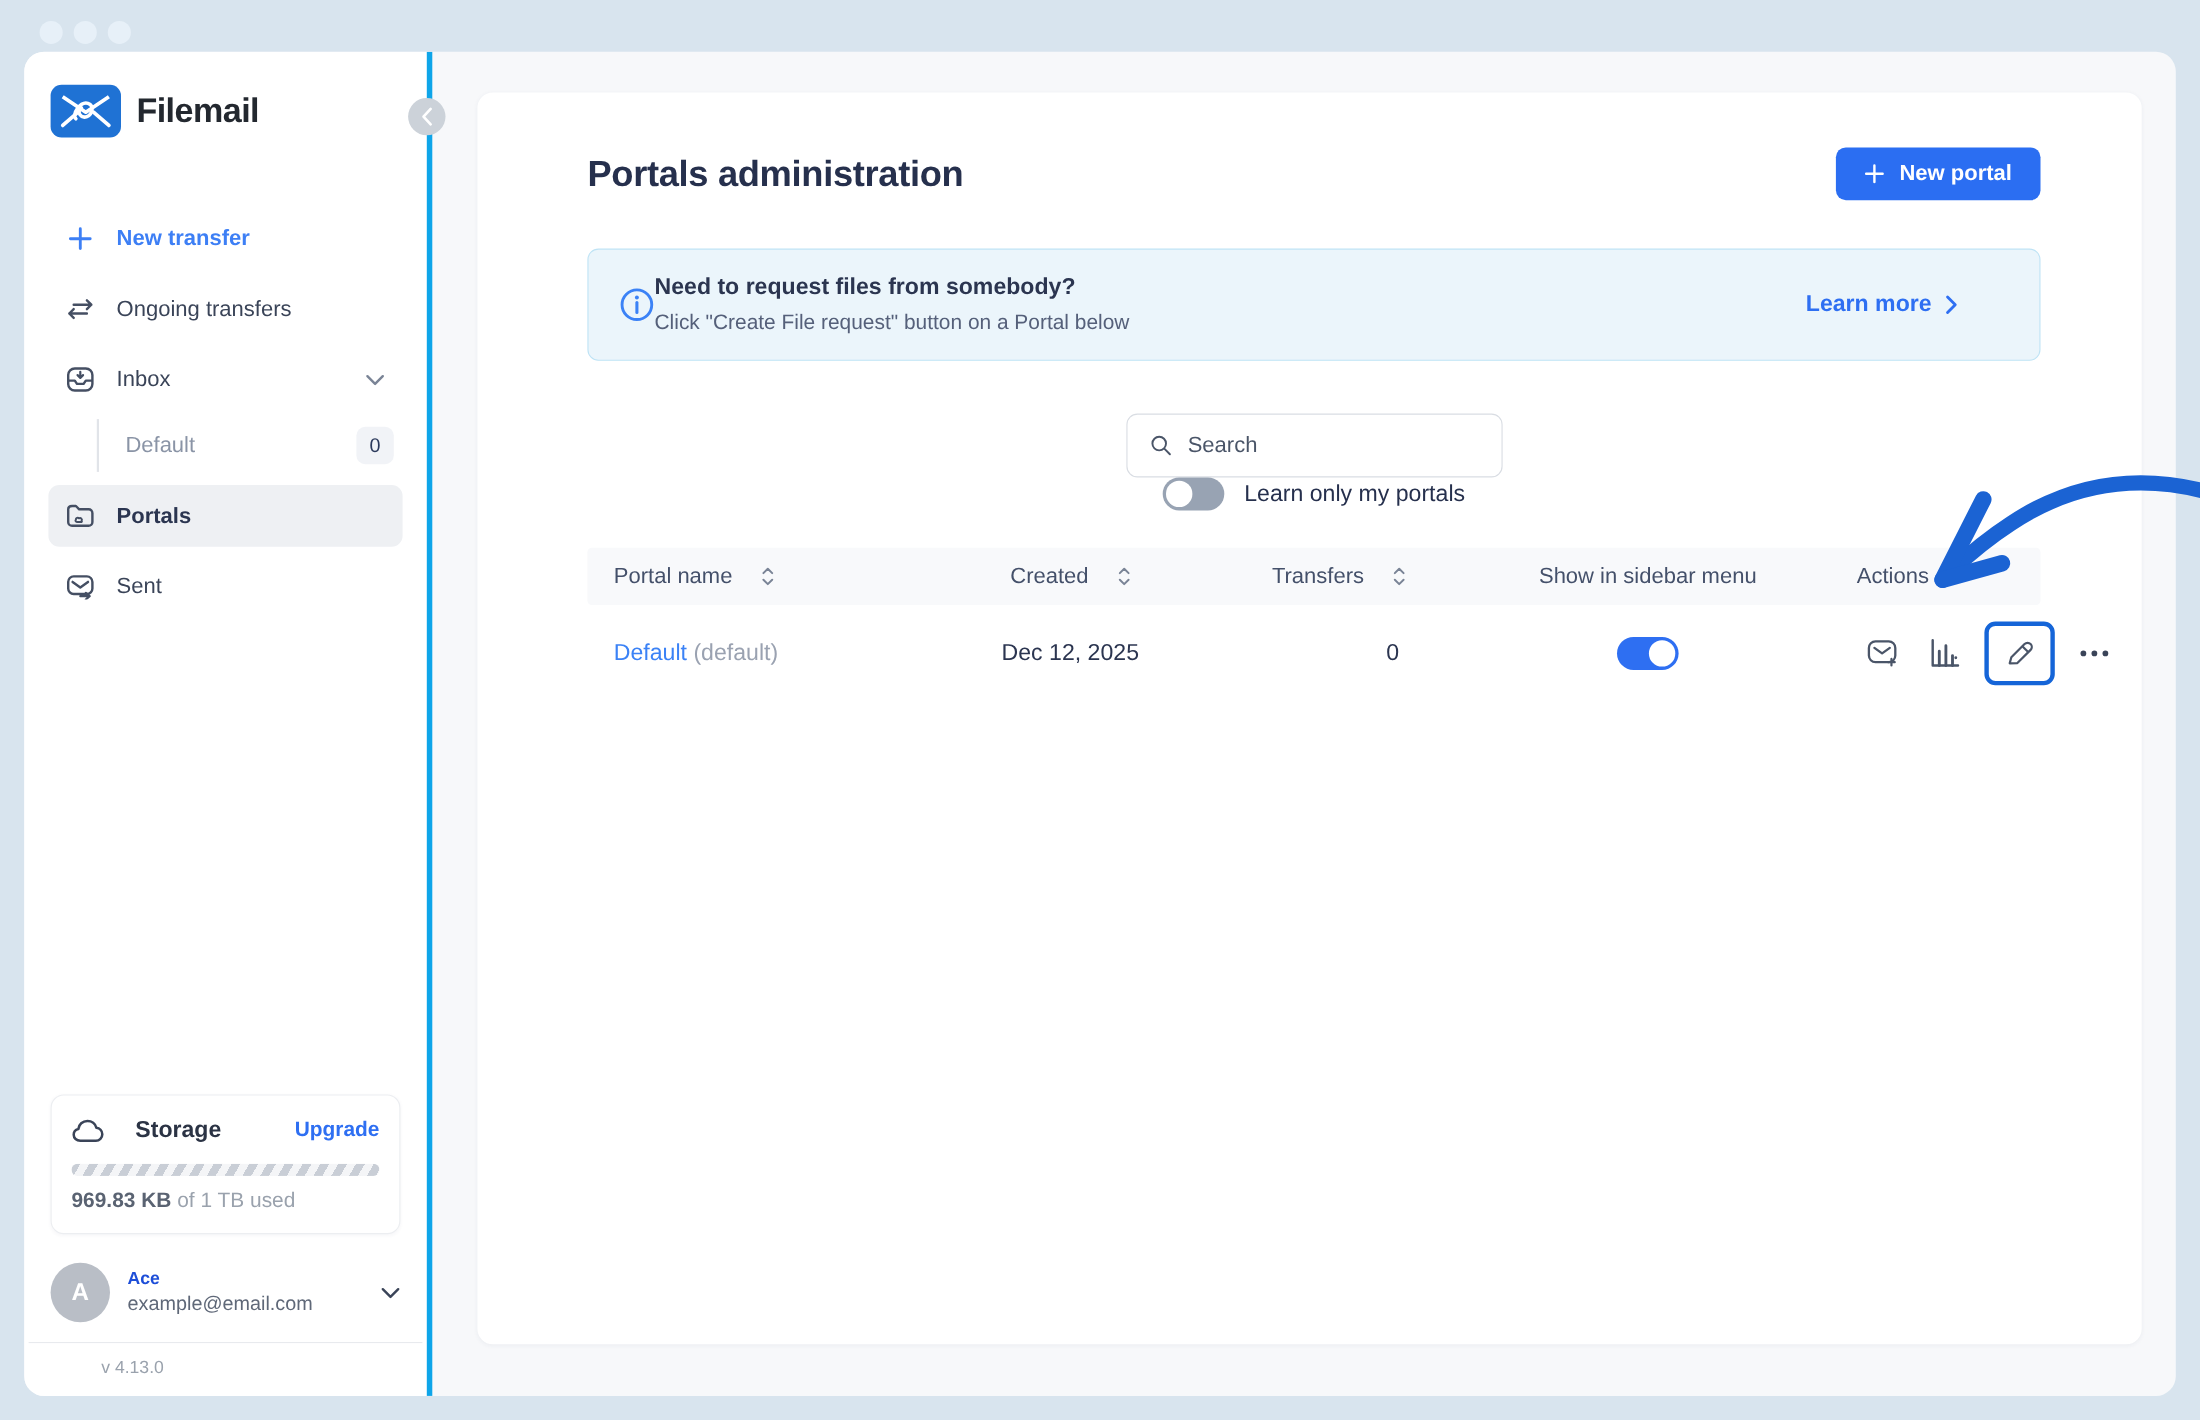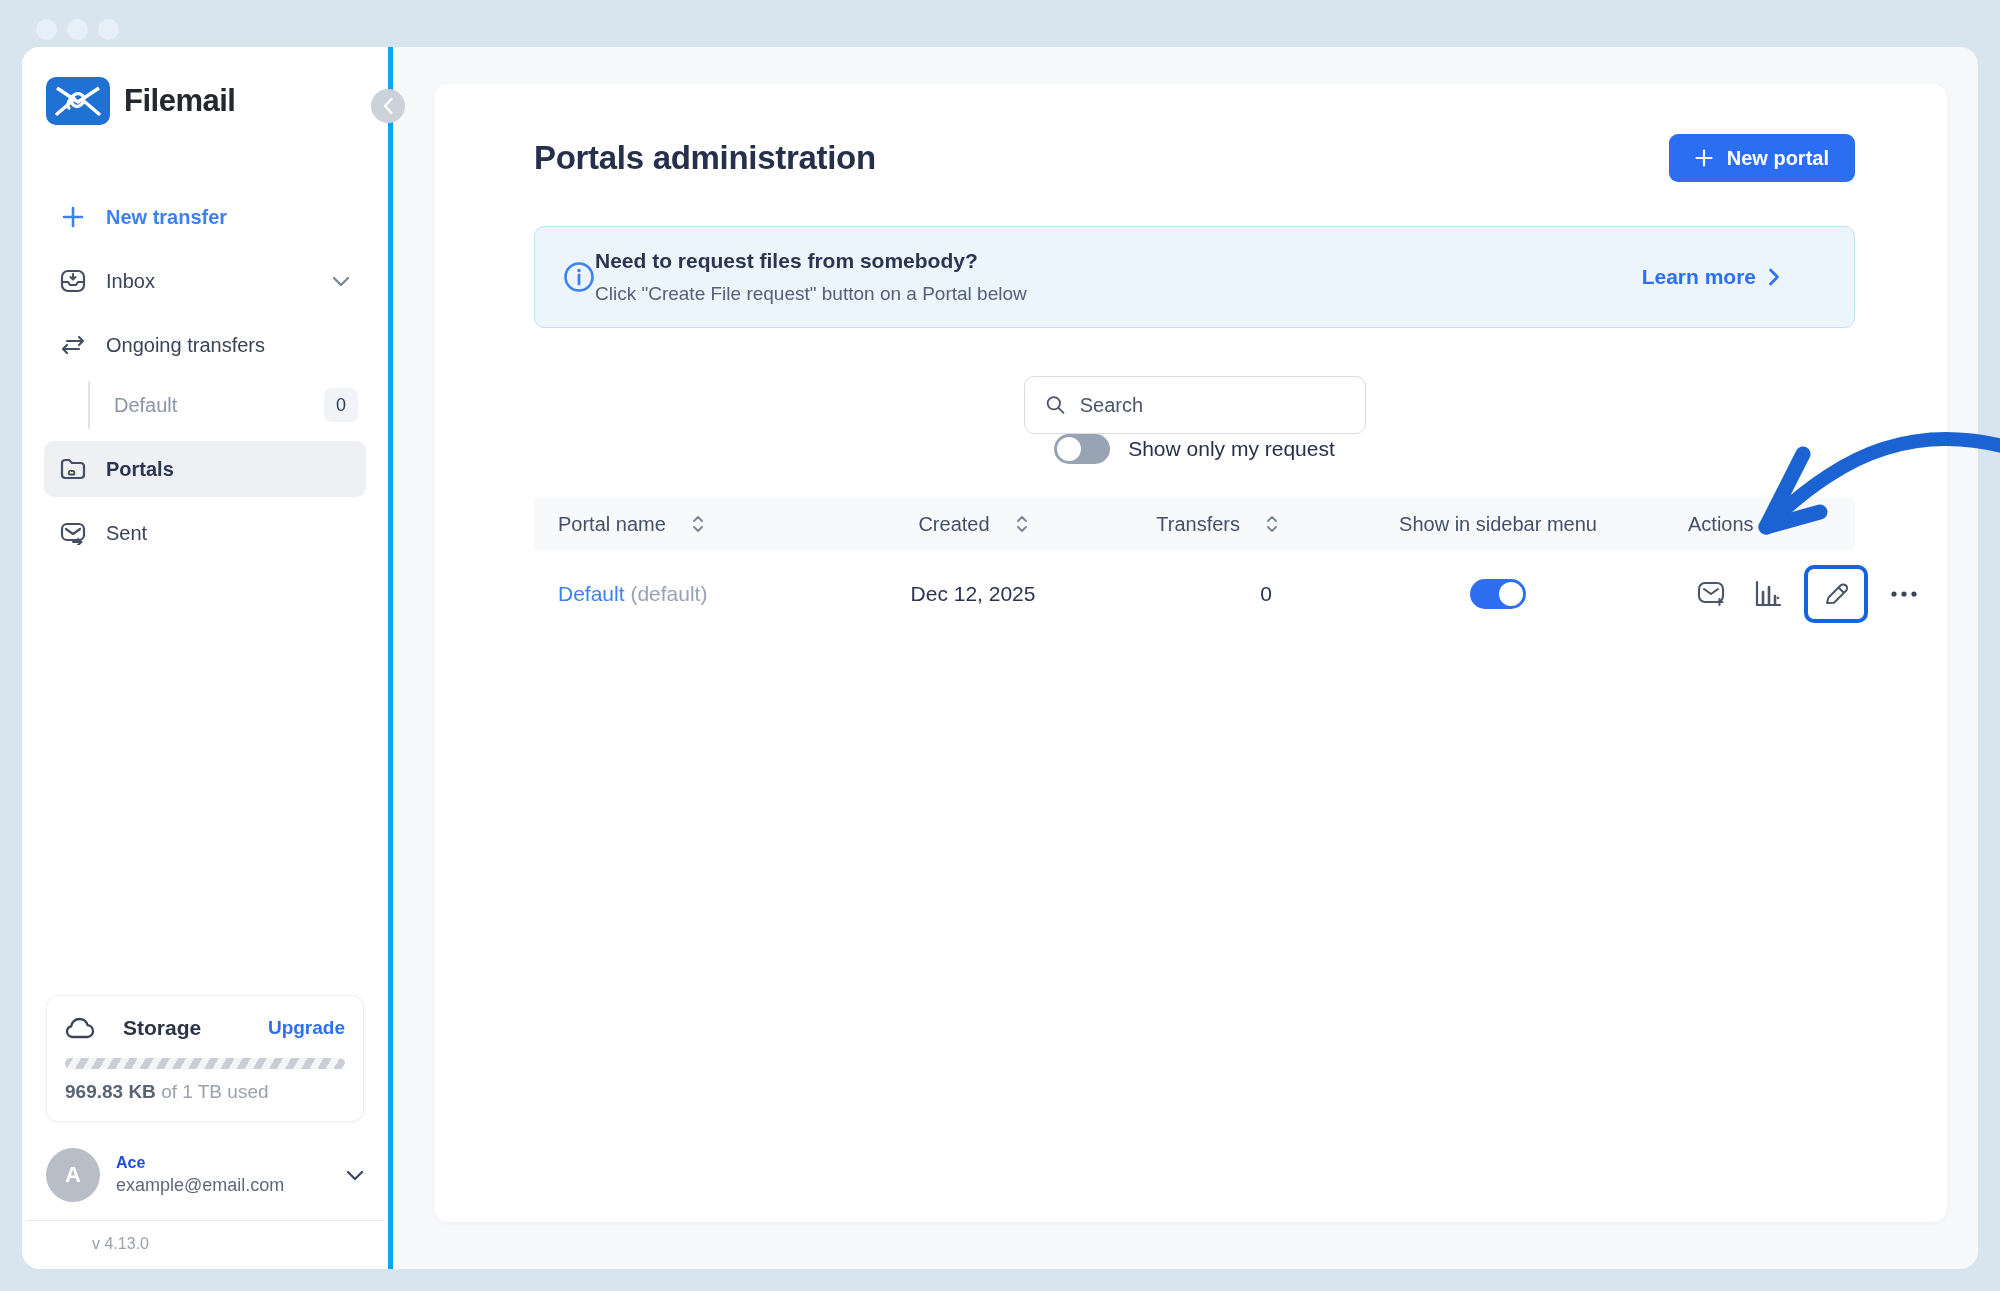--- a/index.html
+++ b/index.html
@@ -199,41 +199,41 @@
         <span class="nav-icon">
           <svg width="22" height="22" viewBox="0 0 22 22">
               <path d="M11 2 V20 M2 11 H20" stroke="#3D7FF5" stroke-width="2.6" stroke-linecap="round"></path>
             </svg>
         </span>
         <span>New transfer</span>
       </div>
 
       <div class="nav-item">
         <span class="nav-icon">
+          <svg width="24" height="20" viewBox="0 0 24 20">
+              <path d="M6 6 H22 M18 2 L22 6 L18 10" stroke="#454f63" stroke-width="2.2" fill="none" stroke-linecap="round" stroke-linejoin="round"></path>
+              <path d="M18 14 H2 M6 10 L2 14 L6 18" stroke="#454f63" stroke-width="2.2" fill="none" stroke-linecap="round" stroke-linejoin="round"></path>
+            </svg>
+        </span>
+        <span>Ongoing transfers</span>
+      </div>
+
+      <div class="nav-item">
+        <span class="nav-icon">
           <svg width="26" height="26" viewBox="0 0 26 26">
               <rect x="2" y="3" width="22" height="20" rx="6" stroke="#454f63" stroke-width="2.2" fill="none"></rect>
               <path d="M2 14 L8 14 L10 17 L16 17 L18 14 L24 14" stroke="#454f63" stroke-width="2.2" fill="none" stroke-linejoin="round"></path>
               <path d="M13 6 V11 M10.5 9 L13 11.5 L15.5 9" stroke="#454f63" stroke-width="2" fill="none" stroke-linecap="round" stroke-linejoin="round"></path>
             </svg>
         </span>
         <span>Inbox</span>
         <span class="grow"></span>
         <svg width="18" height="11" viewBox="0 0 18 11">
             <path d="M2 2 L9 9 L16 2" stroke="#7a8496" stroke-width="2.2" fill="none" stroke-linecap="round" stroke-linejoin="round"></path>
           </svg>
-      </div>
-
-      <div class="nav-item">
-        <span class="nav-icon">
-          <svg width="24" height="20" viewBox="0 0 24 20">
-              <path d="M6 6 H22 M18 2 L22 6 L18 10" stroke="#454f63" stroke-width="2.2" fill="none" stroke-linecap="round" stroke-linejoin="round"></path>
-              <path d="M18 14 H2 M6 10 L2 14 L6 18" stroke="#454f63" stroke-width="2.2" fill="none" stroke-linecap="round" stroke-linejoin="round"></path>
-            </svg>
-        </span>
-        <span>Ongoing transfers</span>
       </div>
 
       <div class="sub-item">
         <span class="tree-line"></span>
         <span class="sub-label">Default</span>
         <span class="grow"></span>
         <span class="count-badge">0</span>
       </div>
 
       <div class="nav-item active">
@@ -328,21 +328,21 @@
           <svg width="24" height="24" viewBox="0 0 24 24">
               <circle cx="10" cy="10" r="7" stroke="#4a5568" stroke-width="2" fill="none"></circle>
               <path d="M15.5 15.5 L21 21" stroke="#4a5568" stroke-width="2" stroke-linecap="round"></path>
             </svg>
           <input type="text" placeholder="Search" style="">
         </div>
         <div class="toggle-row">
           <span class="switch off">
               <span class="knob"></span>
             </span>
-          <span class="toggle-label">Show only my request</span>
+          <span class="toggle-label">Learn only my portals</span>
         </div>
       </div>
 
       <div class="table">
         <div class="thead">
           <span class="th">
             <span>Portal name</span>
             <svg width="12" height="18" viewBox="0 0 12 18">
                 <path d="M2 6 L6 2 L10 6" stroke="#7a8496" stroke-width="1.8" fill="none" stroke-linecap="round" stroke-linejoin="round"></path>
                 <path d="M2 12 L6 16 L10 12" stroke="#7a8496" stroke-width="1.8" fill="none" stroke-linecap="round" stroke-linejoin="round"></path>

